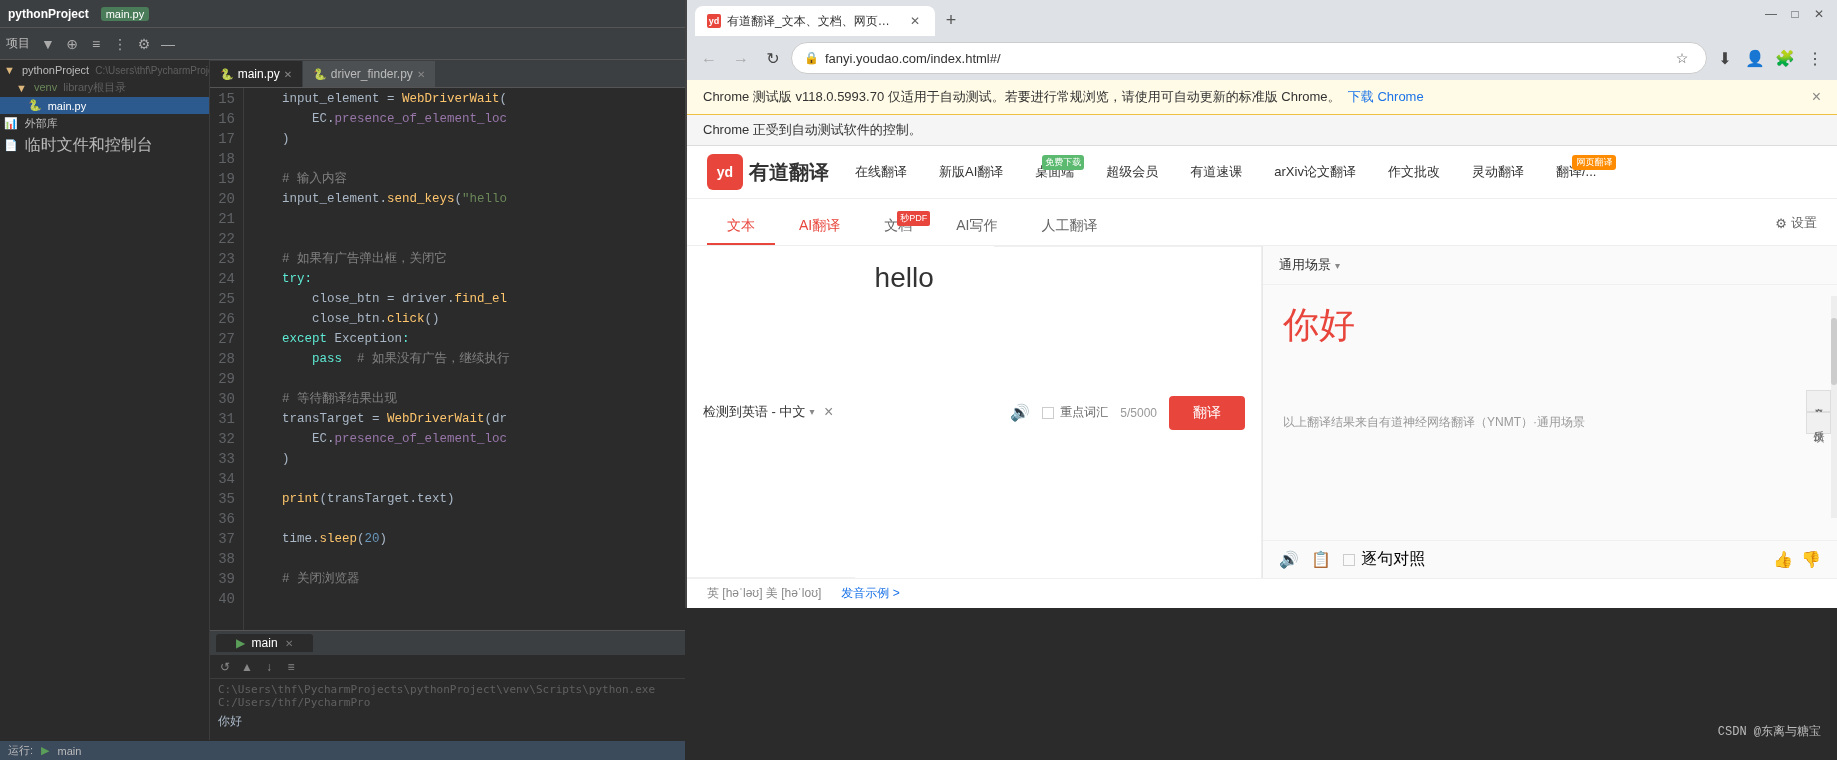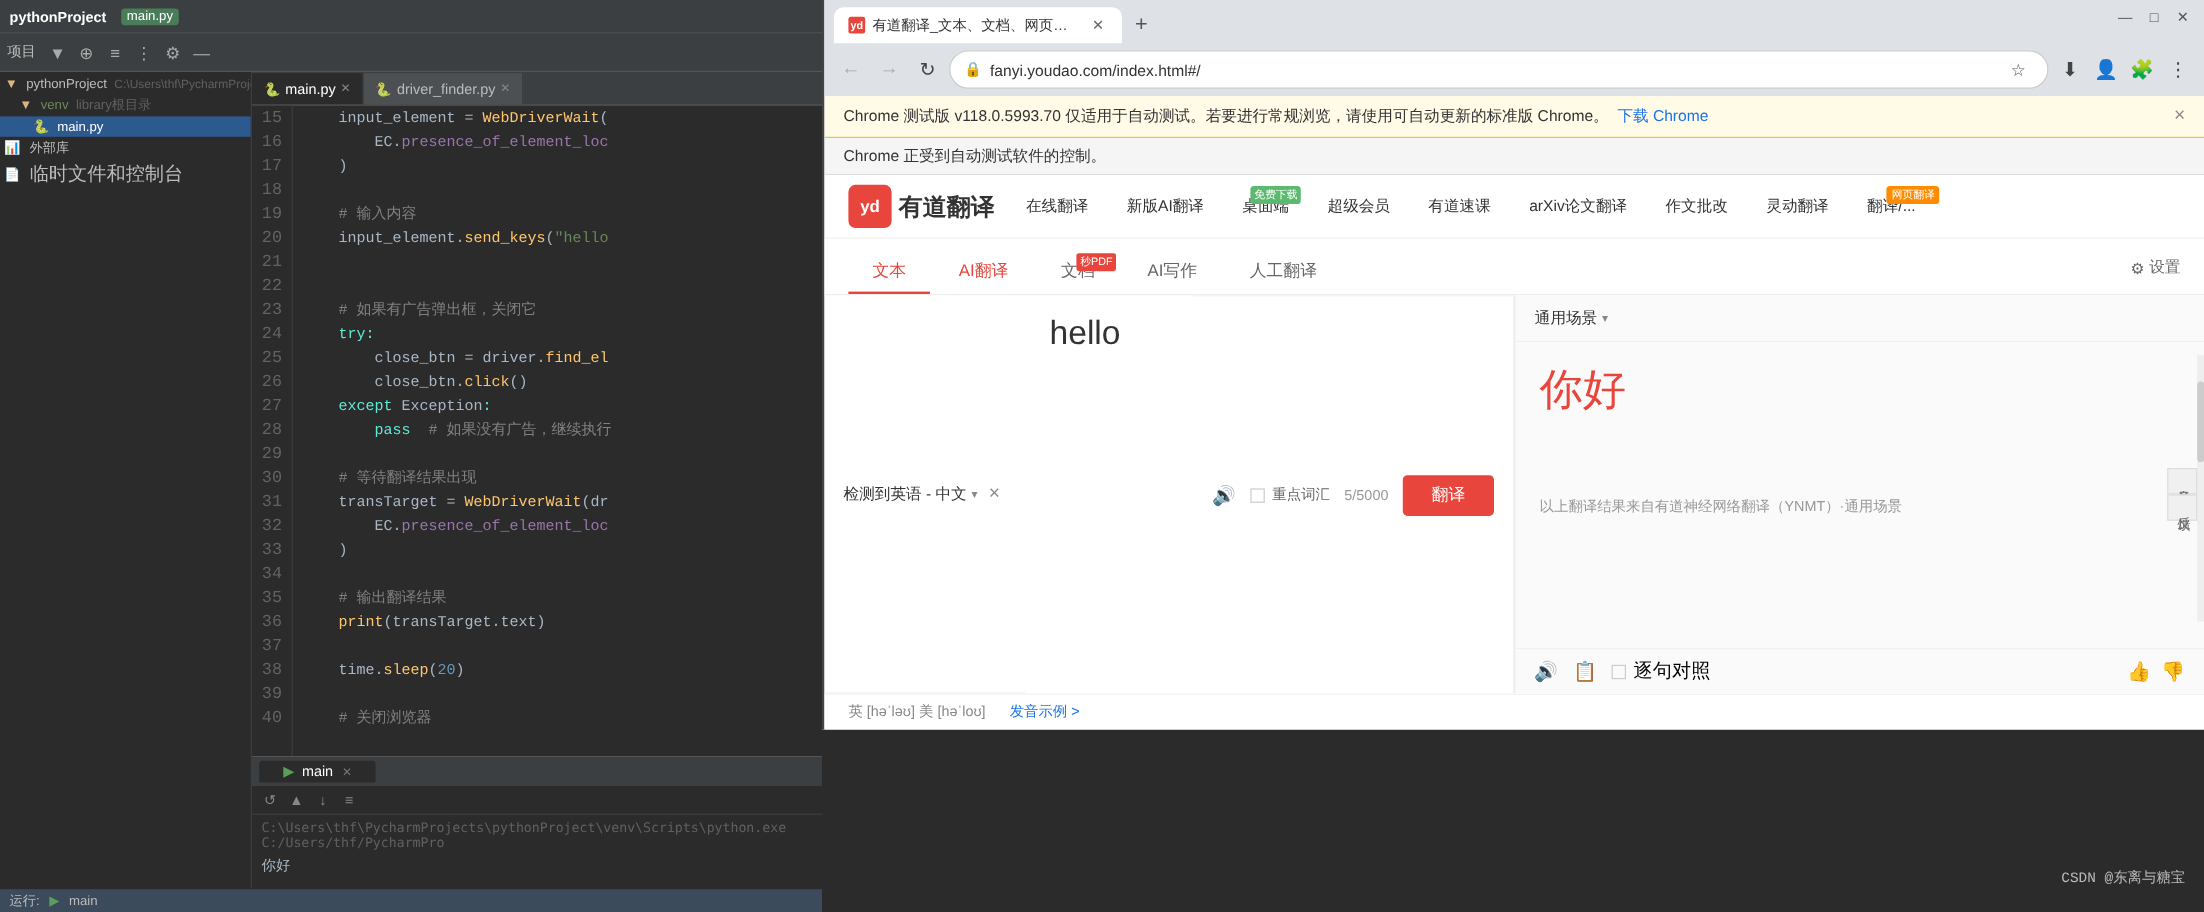--- a/index.html
+++ b/index.html
@@ -727,21 +727,20 @@
           <div class="code-line"><span class="var">        close_btn = driver.</span><span class="fn">find_el</span></div>
           <div class="code-line"><span class="var">        close_btn.</span><span class="fn">click</span><span class="var">()</span></div>
           <div class="code-line"><span class="kw">    except </span><span class="cls">Exception</span><span class="kw">:</span></div>
           <div class="code-line"><span class="kw">        pass</span><span class="comment">  # 如果没有广告，继续执行</span></div>
           <div class="code-line"></div>
           <div class="code-line"><span class="comment">    # 等待翻译结果出现</span></div>
           <div class="code-line"><span class="var">    transTarget = </span><span class="fn">WebDriverWait</span><span class="var">(dr</span></div>
           <div class="code-line"><span class="var">        </span><span class="cls">EC</span><span class="var">.</span><span class="attr">presence_of_element_loc</span></div>
           <div class="code-line"><span class="var">    )</span></div>
           <div class="code-line"></div>
-          <div class="code-line"><span class="comment">    # 输出翻译结果</span></div>
           <div class="code-line"><span class="fn">    print</span><span class="var">(transTarget.text)</span></div>
           <div class="code-line"></div>
           <div class="code-line"><span class="var">    time.</span><span class="fn">sleep</span><span class="var">(</span><span class="num">20</span><span class="var">)</span></div>
           <div class="code-line"></div>
           <div class="code-line"><span class="comment">    # 关闭浏览器</span></div>
         </div>
       </div>
 
       <div class="bottom-panel">
         <div class="bottom-tabs">

